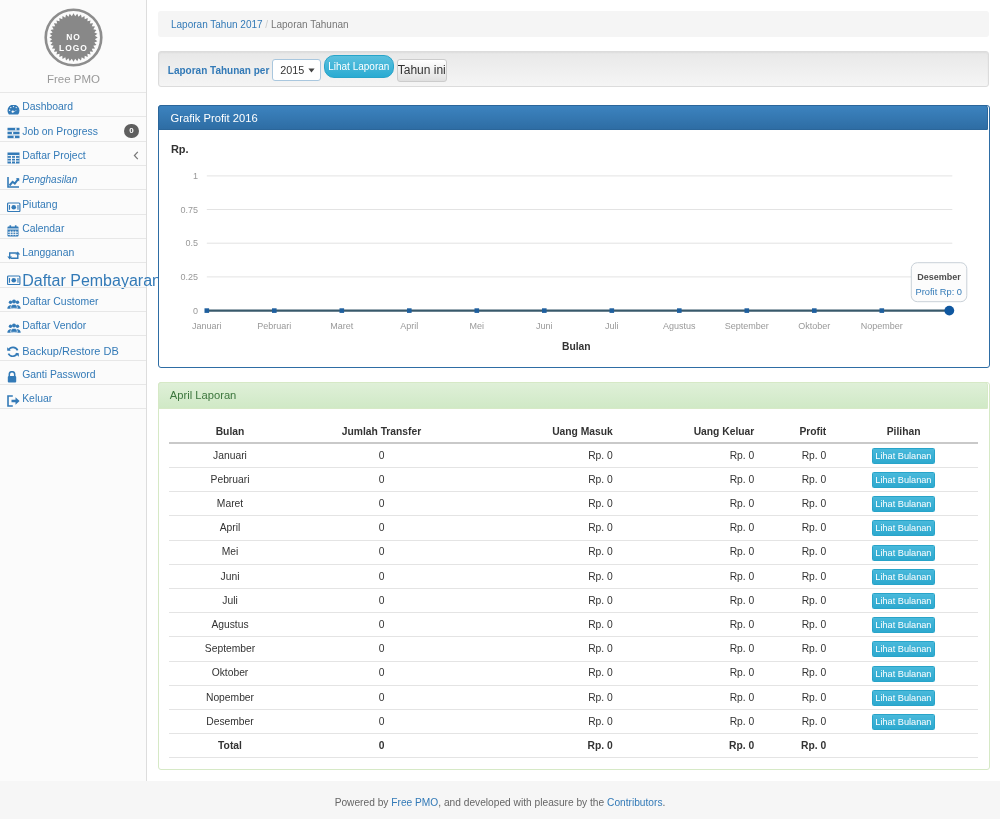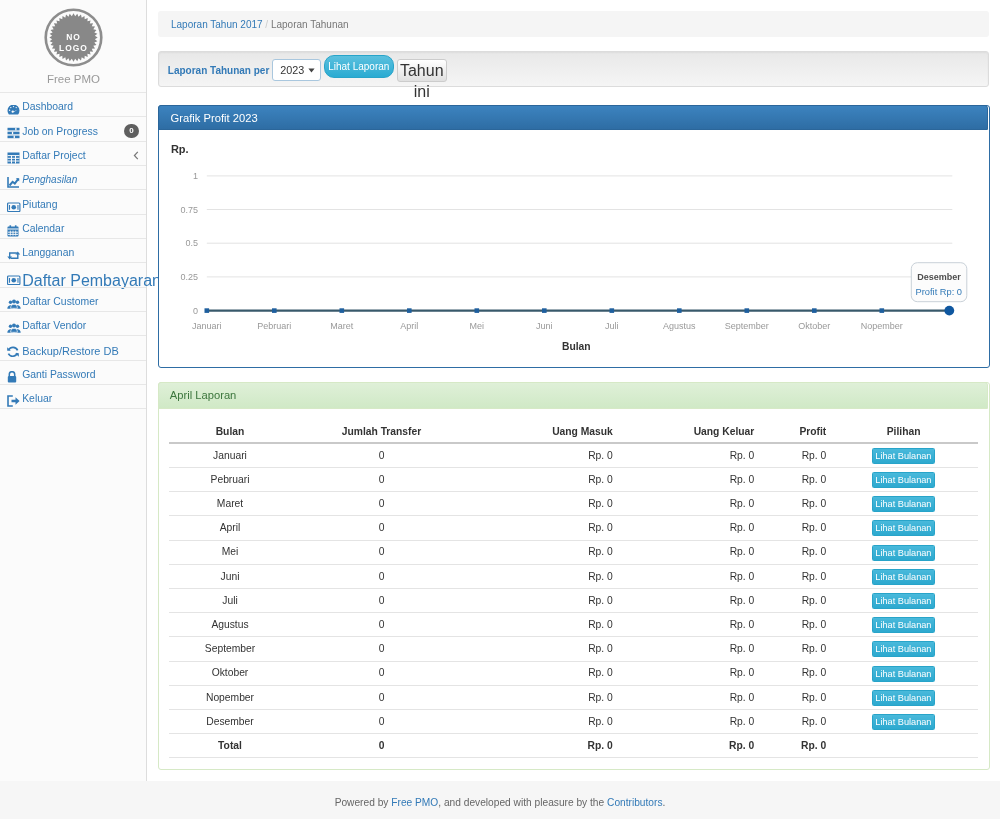--- a/index.html
+++ b/index.html
@@ -140,30 +140,30 @@
       <path d="M5.8 1H1v10h4.8" fill="none" stroke="#337ab7" stroke-width="1.6"></path>
       <path d="M4.5 4.7h4V2.2L12.6 6 8.5 9.8V7.3h-4z" fill="#337ab7"></path>
     </svg></div>
 <div class="abs" style="left:22.2px;top:393.2px;font-size:10.4px;color:#337ab7;white-space:nowrap;">Keluar</div>
 <div class="abs" style="left:0;top:408.3px;width:146px;height:0;border-top:1px solid #e7e7e7;"></div>
 <div class="abs" style="left:157.7px;top:11px;width:831.6px;height:26.4px;background:#f5f5f5;border-radius:3px;"></div>
 <div class="abs" style="left:171px;top:18.8px;font-size:10px;color:#777;"><span class="lnk">Laporan Tahun 2017</span> <span style="color:#ccc;">/</span> Laporan Tahunan</div>
 <div class="abs" style="left:157.7px;top:51px;width:829.6px;height:34px;background:linear-gradient(to bottom,#e8e8e8 0%,#f5f5f5 100%);border:1px solid #dcdcdc;border-radius:3px;box-shadow:inset 0 1px 2px rgba(0,0,0,0.05);"></div>
 <div class="abs" style="left:167.8px;top:64.8px;font-size:10px;font-weight:bold;color:#337ab7;">Laporan Tahunan per</div>
 <div class="abs" style="left:272.2px;top:59.2px;width:46.4px;height:19.5px;background:#fff;border:1px solid #a9c7de;border-radius:3px;">
-<div class="abs" style="left:7px;top:3.4px;font-size:10.8px;color:#333;">2023</div>
+<div class="abs" style="left:7px;top:3.4px;font-size:10.8px;color:#333;">2015</div>
 <svg class="abs" style="right:5px;top:7.5px;" width="7" height="5" viewBox="0 0 7 5">
       <path d="M0.4 0.6h6.2L3.5 4.6z" fill="#444"></path>
     </svg>
   </div>
 <div class="abs" style="left:323.8px;top:55px;width:70px;height:23px;background:linear-gradient(to bottom,#5bc0de 0%,#2aabd2 100%);border:1px solid #28a4c9;border-radius:10px;color:#fff;font-size:10px;text-align:center;line-height:21px;box-sizing:border-box;">Lihat Laporan</div>
-<div class="abs" style="left:396.5px;top:58.8px;width:50.5px;height:23px;background:linear-gradient(to bottom,#ffffff 0%,#e0e0e0 100%);border:1px solid #ccc;border-radius:3px;color:#333;font-size:16px;text-align:center;line-height:21px;box-sizing:border-box;">Tahun ini</div>
+<div class="abs" style="left:396.5px;top:58.8px;width:50.5px;height:23px;background:linear-gradient(to bottom,#ffffff 0%,#e0e0e0 100%);border:1px solid #ccc;border-radius:3px;color:#333;font-size:12px;text-align:center;line-height:21px;box-sizing:border-box;">Tahun ini</div>
 <div class="abs" style="left:158.2px;top:105px;width:829.8px;height:260.8px;background:#fff;border:1px solid #2e6da4;border-radius:3px;"></div>
 <div class="abs" style="left:158.2px;top:105px;width:829.8px;height:25.3px;background:linear-gradient(to bottom,#3c83bf 0%,#2e6da4 100%);border:1px solid #2b669a;border-radius:3px 3px 0 0;box-sizing:border-box;"></div>
-<div class="abs" style="left:170.6px;top:111.5px;font-size:11.2px;color:#fff;">Grafik Profit 2023</div>
+<div class="abs" style="left:170.6px;top:111.5px;font-size:11.2px;color:#fff;">Grafik Profit 2016</div>
 <svg class="abs" style="left:158.7px;top:130.3px;" width="828" height="234" viewBox="0 0 828 234">
     <path d="M47.8 45.9H793.3" stroke="#e3e3e3" stroke-width="1" fill="none"></path>
     <path d="M47.8 79.5H793.3" stroke="#e3e3e3" stroke-width="1" fill="none"></path>
     <path d="M47.8 113.2H793.3" stroke="#e3e3e3" stroke-width="1" fill="none"></path>
     <path d="M47.8 146.9H793.3" stroke="#e3e3e3" stroke-width="1" fill="none"></path>
     <text x="39" y="48.9" font-size="9" fill="#999" text-anchor="end">1</text>
     <text x="39" y="82.5" font-size="9" fill="#999" text-anchor="end">0.75</text>
     <text x="39" y="116.2" font-size="9" fill="#999" text-anchor="end">0.5</text>
     <text x="39" y="149.9" font-size="9" fill="#999" text-anchor="end">0.25</text>
     <text x="39" y="183.6" font-size="9" fill="#999" text-anchor="end">0</text>

